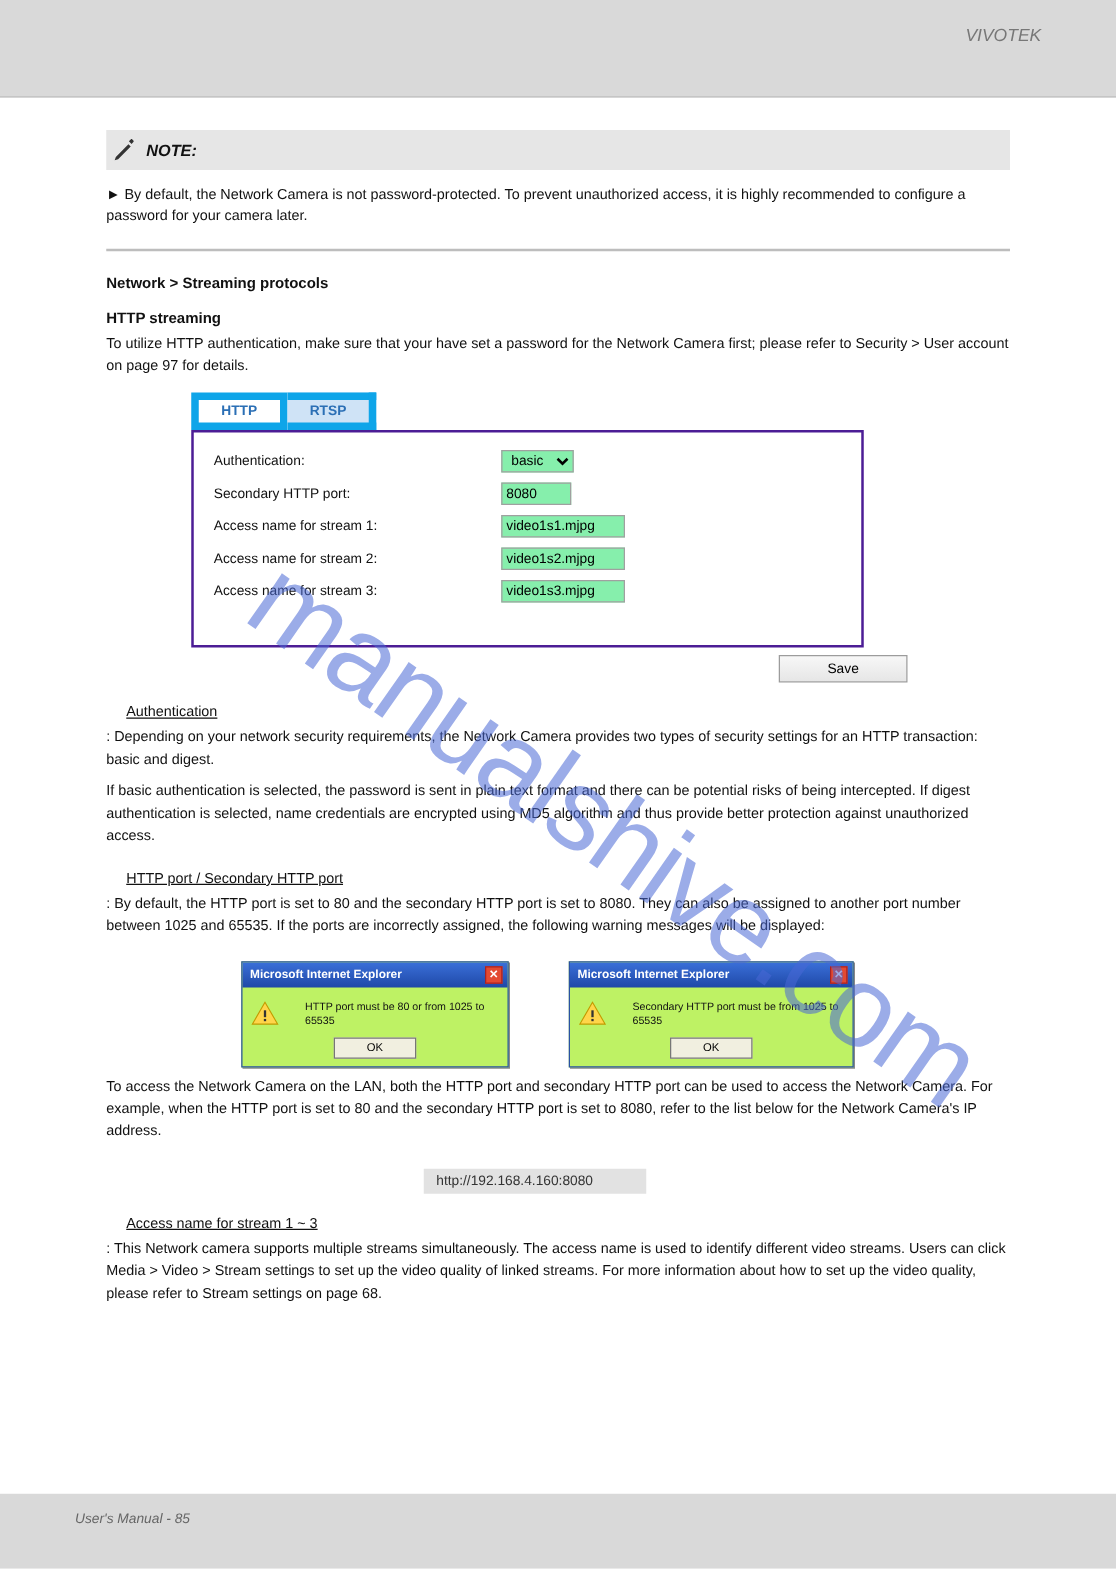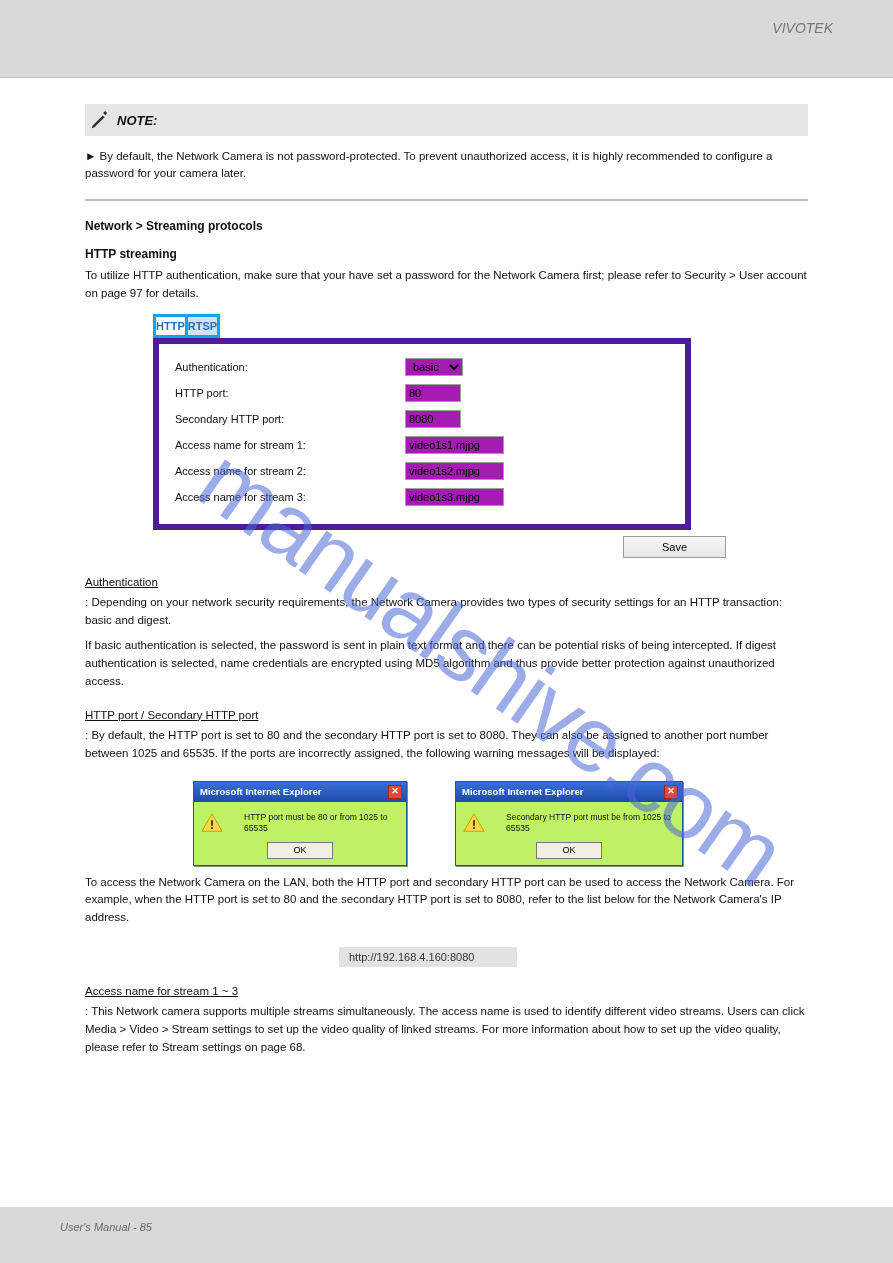--- a/index.html
+++ b/index.html
@@ -42,53 +42,53 @@
   .note-body { font-size: 11.5px; line-height: 1.45; margin-bottom: 18px; }
   .hr-strong { height: 2px; background: #bdbdbd; margin: 8px 0 18px 0; }
 
   .section-head { font-weight: bold; margin-bottom: 6px; }
   .lead-para { font-size: 11.5px; line-height: 1.5; margin-bottom: 12px; }
 
   
   .cfg-wrap { padding-left: 68px; }
   .tabs { display: flex; }
   .tab {
-    border: 3px solid #0ea5e9;
-    padding: 3px 0;
+    border: 6px solid #0ea5e9;
+    padding: 3px 18px;
     font-size: 11px;
     font-weight: bold;
     color: #2b6fb5;
     background: #fff;
     cursor: pointer;
   }
   .tab.inactive { background: #cfe3f6; color: #2b6fb5; border-left: none; }
   .panel {
-    border: 6px solid #4c1d95;
+    border: 2px solid #4c1d95;
     border-top-left-radius: 0;
     width: 538px;
-    padding: 14px 16px 10px 16px;
+    padding: 14px 16px 26px 16px;
   }
   .formrow { display: flex; align-items: center; margin-bottom: 8px; }
   .formrow .lbl { width: 230px; font-size: 11px; }
   .sel, .txt {
     font-family: inherit; font-size: 11px;
-    border: 1px solid #a0a0a0; padding: 1px 3px; background: #a21caf; height: 18px;
+    border: 1px solid #a0a0a0; padding: 1px 3px; background: #86efac; height: 18px;
   }
   .sel { width: 58px; }
   .txt.small { width: 56px; }
   .txt.med { width: 99px; }
 
   .savebtn {
     margin-left: 470px; margin-top: 6px;
     width: 103px; height: 22px;
     background: linear-gradient(#f7f7f7,#e6e6e6);
     border: 1px solid #9c9c9c; font-size: 11px;
   }
 
-  .subhead { text-decoration: underline; font-size: 11.5px; margin: 18px 0 6px 0; }
+  .subhead { text-decoration: underline; font-size: 11.5px; margin: 18px 0 6px 16px; }
   .bodytext { font-size: 11.5px; line-height: 1.55; }
 
   
   .dialogs { display: flex; gap: 48px; margin: 18px 0 8px 108px; }
   .dlg {
     width: 214px;
     border: 1px solid #2a52a3;
     background: #bef264;
     font-size: 9px;
     box-shadow: 1px 1px 0 #888;
@@ -173,24 +173,20 @@
       <div class="tab inactive">RTSP</div>
     </div>
     <div class="panel">
       <div class="formrow">
         <span class="lbl">Authentication:</span>
         <select class="sel">
           <option>basic</option>
         </select>
       </div>
       <div class="formrow">
-        <span class="lbl">HTTP port:</span>
-        <input class="txt small" value="80" style="">
-      </div>
-      <div class="formrow">
         <span class="lbl">Secondary HTTP port:</span>
         <input class="txt small" value="8080" style="">
       </div>
       <div class="formrow">
         <span class="lbl">Access name for stream 1:</span>
         <input class="txt med" value="video1s1.mjpg" style="">
       </div>
       <div class="formrow">
         <span class="lbl">Access name for stream 2:</span>
         <input class="txt med" value="video1s2.mjpg" style="">

